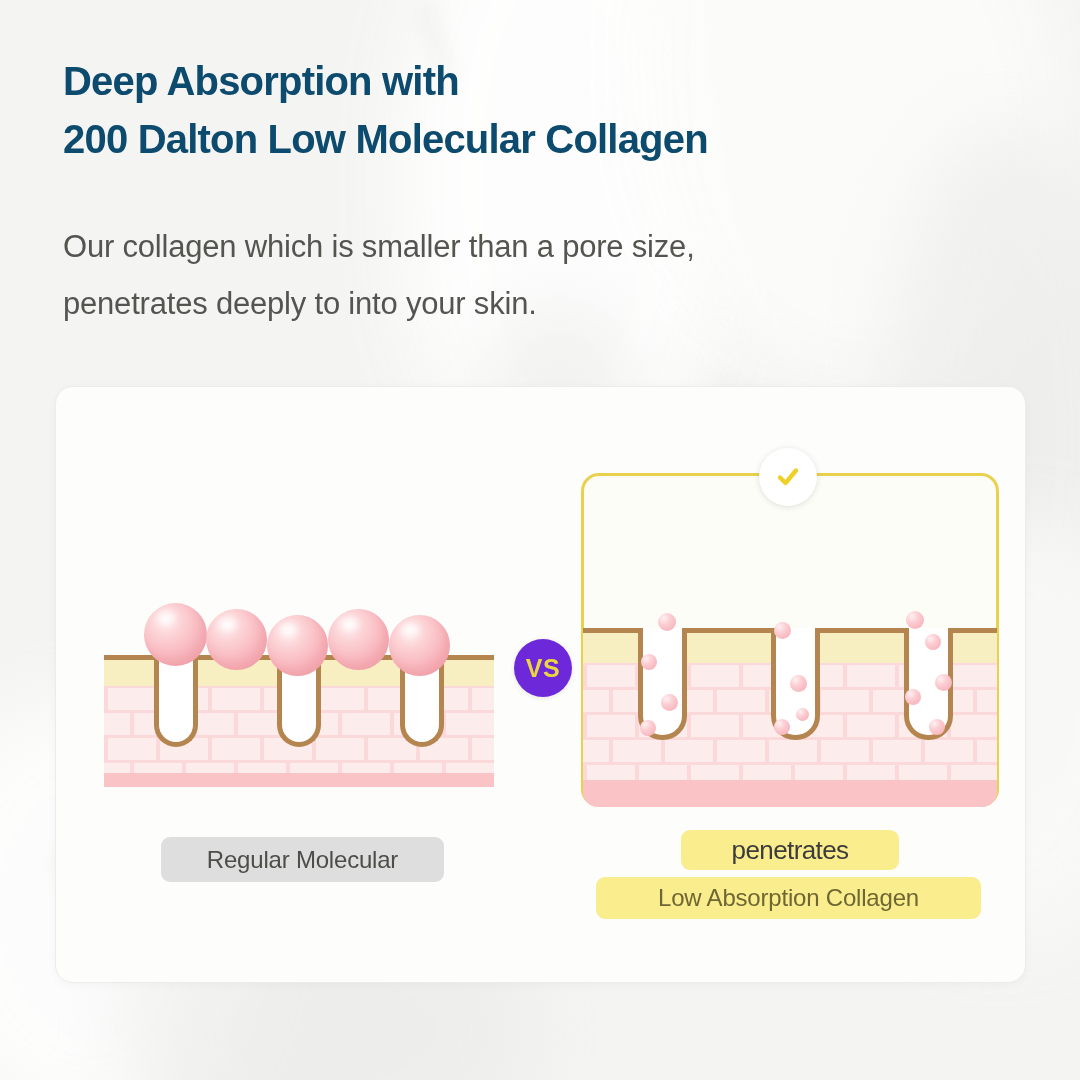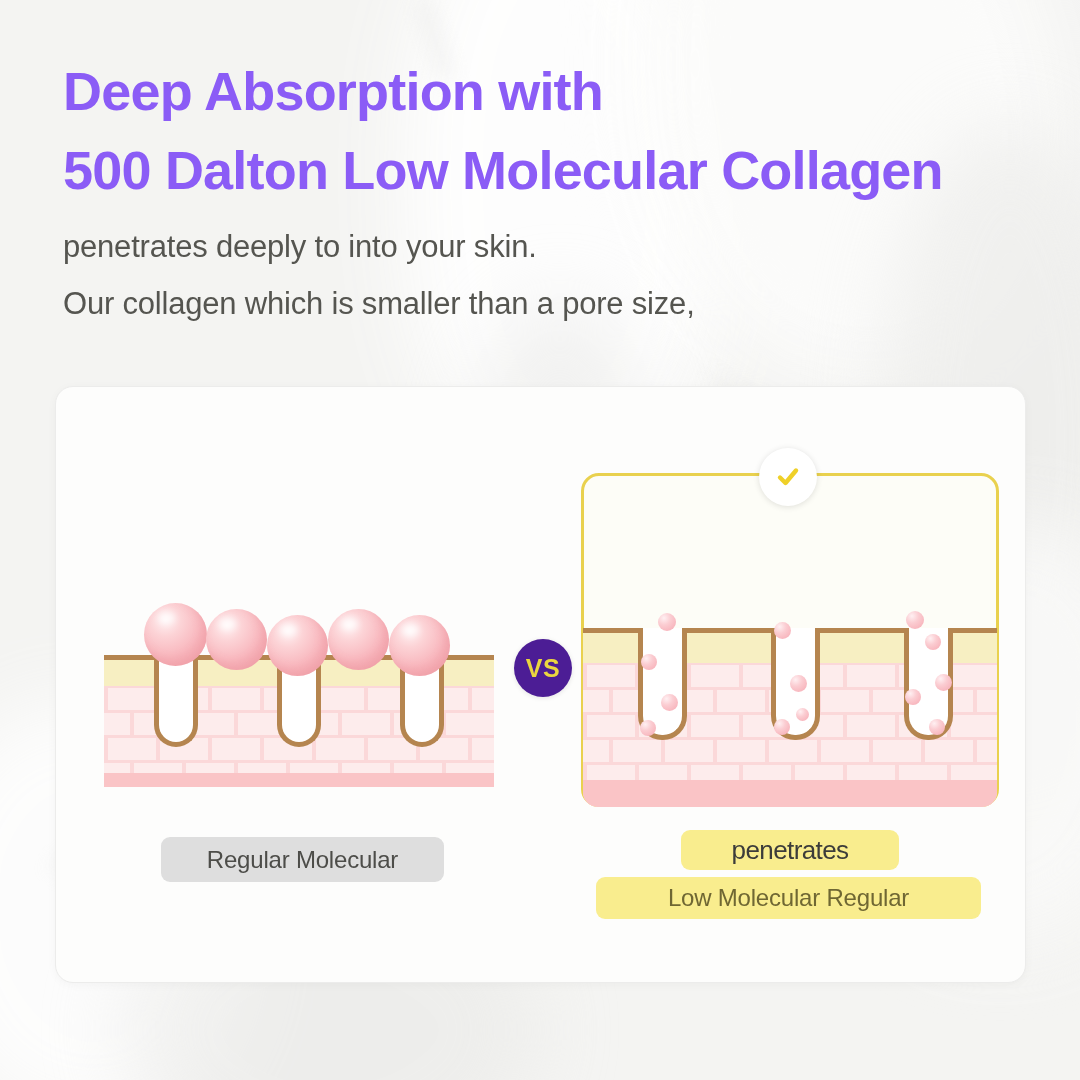--- a/index.html
+++ b/index.html
@@ -52,25 +52,25 @@
   .streak-2 { left: 700px; top: 430px; width: 230px; height: 7px; transform: rotate(28deg); }
   .streak-3 { left: 760px; top: 560px; width: 260px; height: 6px; transform: rotate(22deg); }
   .streak-4 { left: 20px;  top: 790px; width: 210px; height: 8px; transform: rotate(-48deg); }
 
   
   .headline {
     position: absolute;
     left: 63px;
     top: 52px;
     width: 980px;
-    font-size: 54px;
+    font-size: 40px;
     font-weight: 700;
     line-height: 1.46;
     letter-spacing: -0.8px;
-    color: #8b5cf6;
+    color: #0c4a6e;
   }
   .headline .line { display: block; white-space: nowrap; }
 
   .subhead {
     position: absolute;
     left: 63px;
     top: 218px;
     width: 900px;
     font-size: 31px;
     font-weight: 400;
@@ -198,21 +198,21 @@
   }
 
   
   .vs-badge {
     position: absolute;
     left: 458px;
     top: 252px;
     width: 58px;
     height: 58px;
     border-radius: 50%;
-    background: #4c1d95;
+    background: #6d28d9;
     box-shadow: 0 1px 5px rgba(0,0,0,.10);
     display: flex;
     align-items: center;
     justify-content: center;
     font-size: 25px;
     font-weight: 700;
     letter-spacing: .5px;
     color: #ebd63f;
     z-index: 6;
   }
@@ -295,26 +295,26 @@
   <div class="bg-blob blob-f"></div>
   <div class="bg-blob blob-g"></div>
   <div class="bg-streak streak-1"></div>
   <div class="bg-streak streak-2"></div>
   <div class="bg-streak streak-3"></div>
   <div class="bg-streak streak-4"></div>
 </div>
 
 <h1 class="headline">
   <span class="line">Deep Absorption with</span>
-  <span class="line">500 Dalton Low Molecular Collagen</span>
+  <span class="line">200 Dalton Low Molecular Collagen</span>
 </h1>
 
 <p class="subhead">
+  <span class="line">Our collagen which is smaller than a pore size,</span>
   <span class="line">penetrates deeply to into your skin.</span>
-  <span class="line">Our collagen which is smaller than a pore size,</span>
 </p>
 
 <div class="card">
 
   <div class="panel-left">
 
     <div class="skin" style="left:0; top:56px; width:390px; height:132px;">
       <div class="skin-surface-line" style="top:0;"></div>
       <div class="skin-epidermis" style="top:5px; height:26px;"></div>
       <div class="skin-dermis" style="top:31px; bottom:0;">
@@ -384,16 +384,16 @@
   </div>
 
   <div class="pill pill-grey">
     <span>Regular Molecular</span>
   </div>
 
   <div class="pill pill-yellow-top"></div>
   <div class="watermark-word">penetrates</div>
 
   <div class="pill pill-yellow-bottom">
-    <span>Low Molecular Regular</span>
+    <span>Low Absorption Collagen</span>
   </div>
 
 </div>
 
 </body></html>

